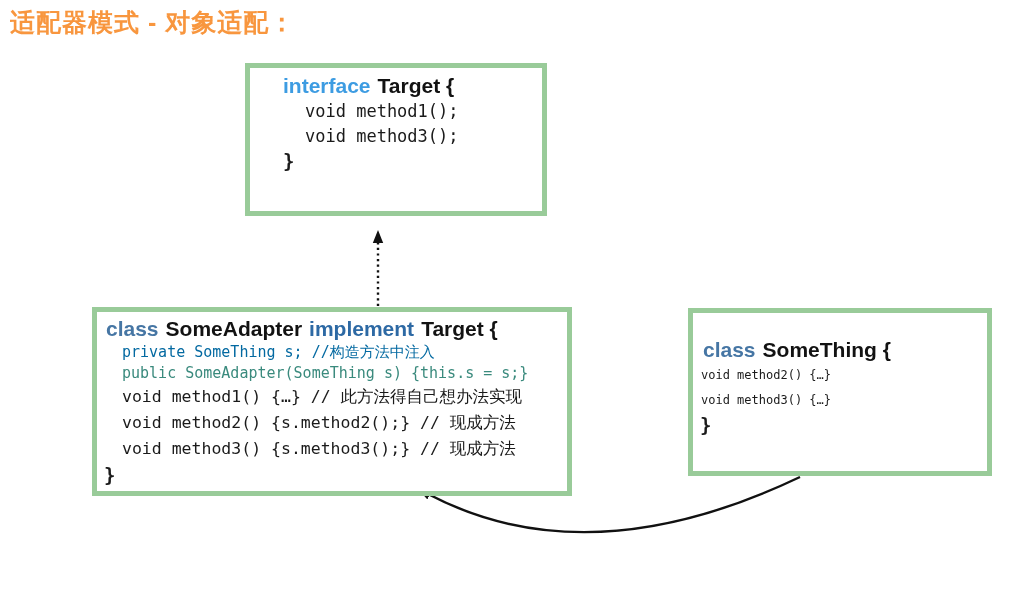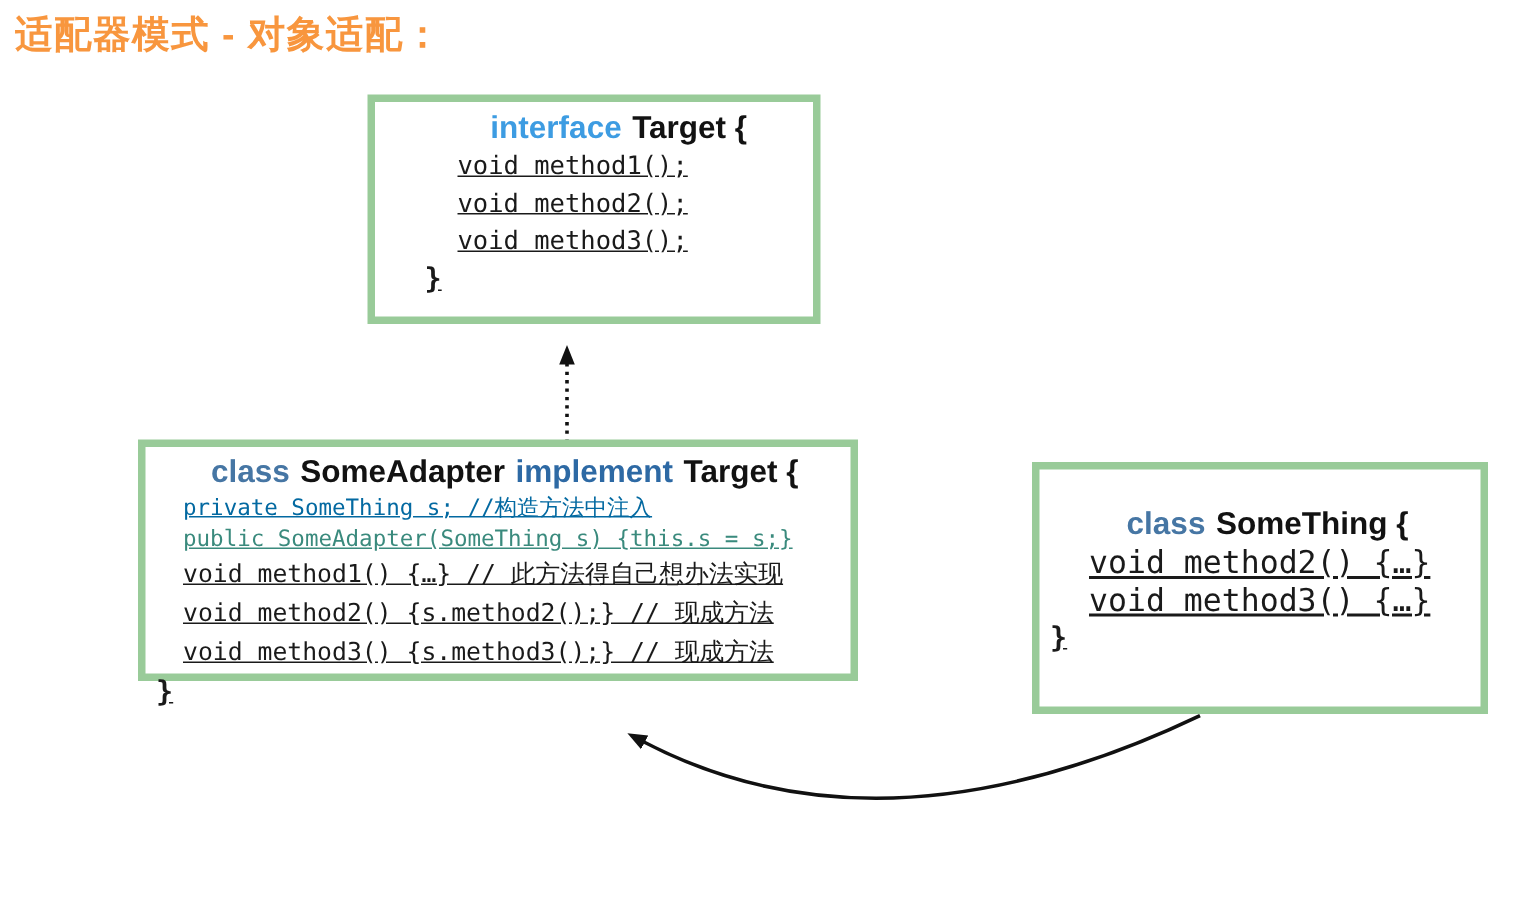--- a/index.html
+++ b/index.html
@@ -28,54 +28,52 @@
     left: 0; top: 0;
     width: 1024px; height: 611px;
     pointer-events: none;
   }
   .uml-box {
     position: absolute;
     border: 5px solid #99CB99;
     background: #ffffff;
   }
   .box-target    { left: 245px; top: 63px;  width: 302px; height: 153px; }
-  .box-adapter   { left: 92px;  top: 293px; width: 480px; height: 161px; }
+  .box-adapter   { left: 92px;  top: 307px; width: 480px; height: 189px; }
   .box-something { left: 688px; top: 308px; width: 304px; height: 168px; }
 
   .box-header {
     font-weight: bold;
     font-size: 21px;
     color: #121212;
     white-space: nowrap;
     line-height: 26px;
-    text-align: center;
   }
   .box-target .box-header    { margin: 5px 0 0 33px; }
   .box-adapter .box-header   { margin: 4px 0 0 9px; }
   .box-something .box-header { margin: 24px 0 0 10px; }
 
   .kw-interface { color: #3D9CE2; margin-right: 7px; }
   .kw-class     { color: #4676A4; margin-right: 7px; }
   .kw-implement { color: #2D69A4; margin: 0 7px; }
   .hdr-black    { color: #121212; }
 
   .code-line {
     font-family: "DejaVu Sans Mono", monospace;
     color: #1A1A1A;
     white-space: nowrap;
-    text-decoration: underline;
   }
   .box-target .code-line    { margin-left: 55px; font-size: 17px; line-height: 25px; }
   .box-target .brace-line   { margin-left: 33px; font-size: 19px; font-weight: bold; line-height: 25px; }
   .box-adapter .code-line   { margin-left: 25px; font-size: 16.5px; line-height: 26px; }
   .box-adapter .code-small  { font-size: 15px; line-height: 21px; }
   .line-private { color: #0369a1; }
   .line-public  { color: #3A8A7D; }
   .box-adapter .brace-line  { margin-left: 7px; font-size: 19px; font-weight: bold; line-height: 26px; }
-  .box-something .code-line  { margin-left: 33px; font-size: 21px; line-height: 25px; }
+  .box-something .code-line  { margin-left: 8px; font-size: 12px; line-height: 25px; }
   .box-something .brace-line { margin-left: 7px; font-size: 19px; font-weight: bold; line-height: 25px; }
 
   .caption {
     position: absolute;
     left: 392px;
     top: 547px;
     font-size: 20px;
     font-weight: bold;
     color: #2E6B9E;
     white-space: nowrap;
@@ -100,21 +98,20 @@
     <g>
       <path d="M 800 477 Q 588 578 428 494" fill="none" stroke="#111111" stroke-width="2.4" marker-end="url(#ah)"></path>
     </g>
   </svg>
 
   <div class="uml-box box-target">
     <div class="box-header">
       <span class="kw-interface">interface</span><span class="hdr-black">Target {</span>
     </div>
     <div class="code-line">void method1();</div>
-    <div class="code-line">void method2();</div>
     <div class="code-line">void method3();</div>
     <div class="code-line brace-line">}</div>
   </div>
 
   <div class="uml-box box-adapter">
     <div class="box-header">
       <span class="kw-class">class</span><span class="hdr-black">SomeAdapter</span><span class="kw-implement">implement</span><span class="hdr-black">Target {</span>
     </div>
     <div class="code-line code-small line-private">private SomeThing s; //构造方法中注入</div>
     <div class="code-line code-small line-public">public SomeAdapter(SomeThing s) {this.s = s;}</div>

